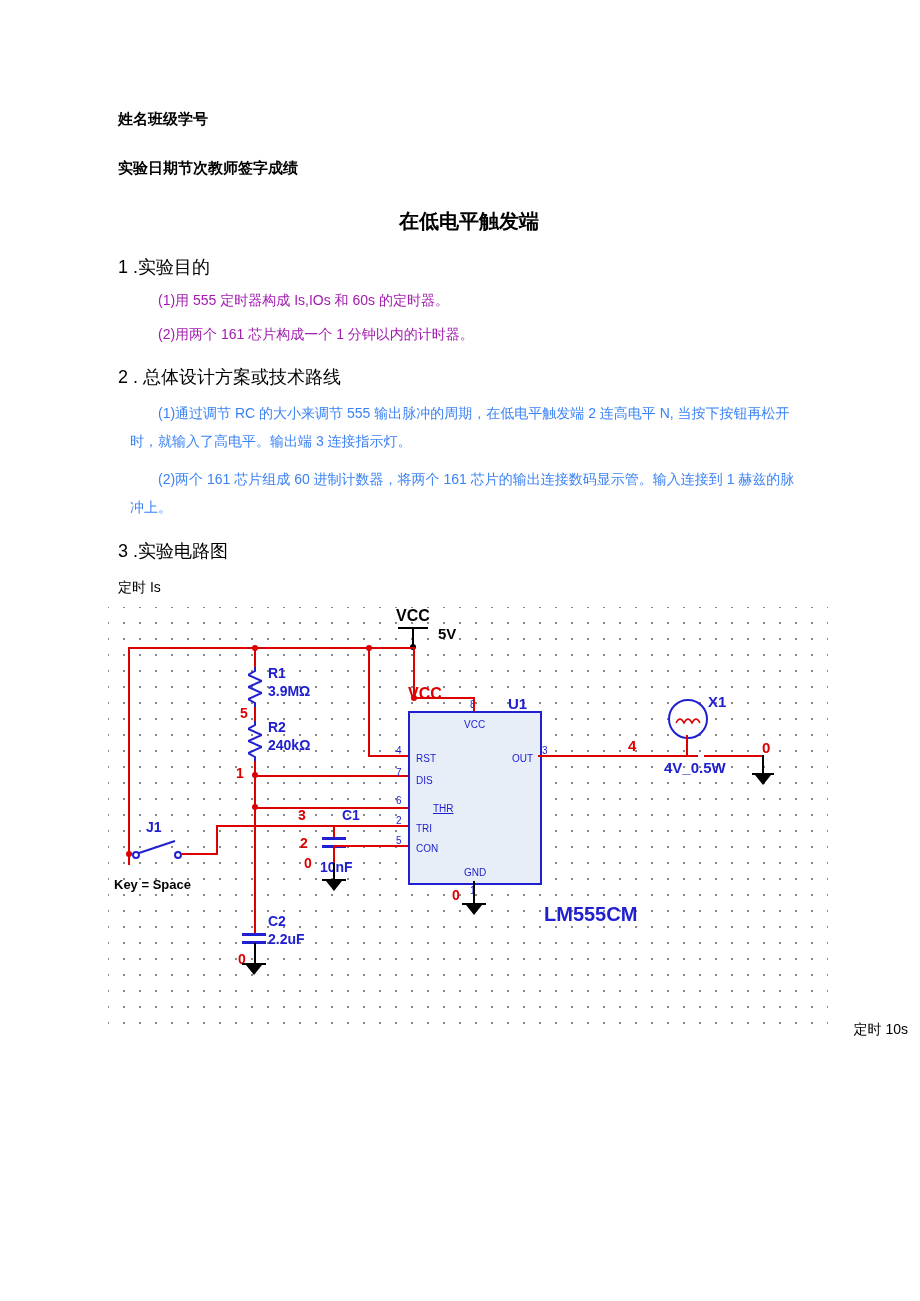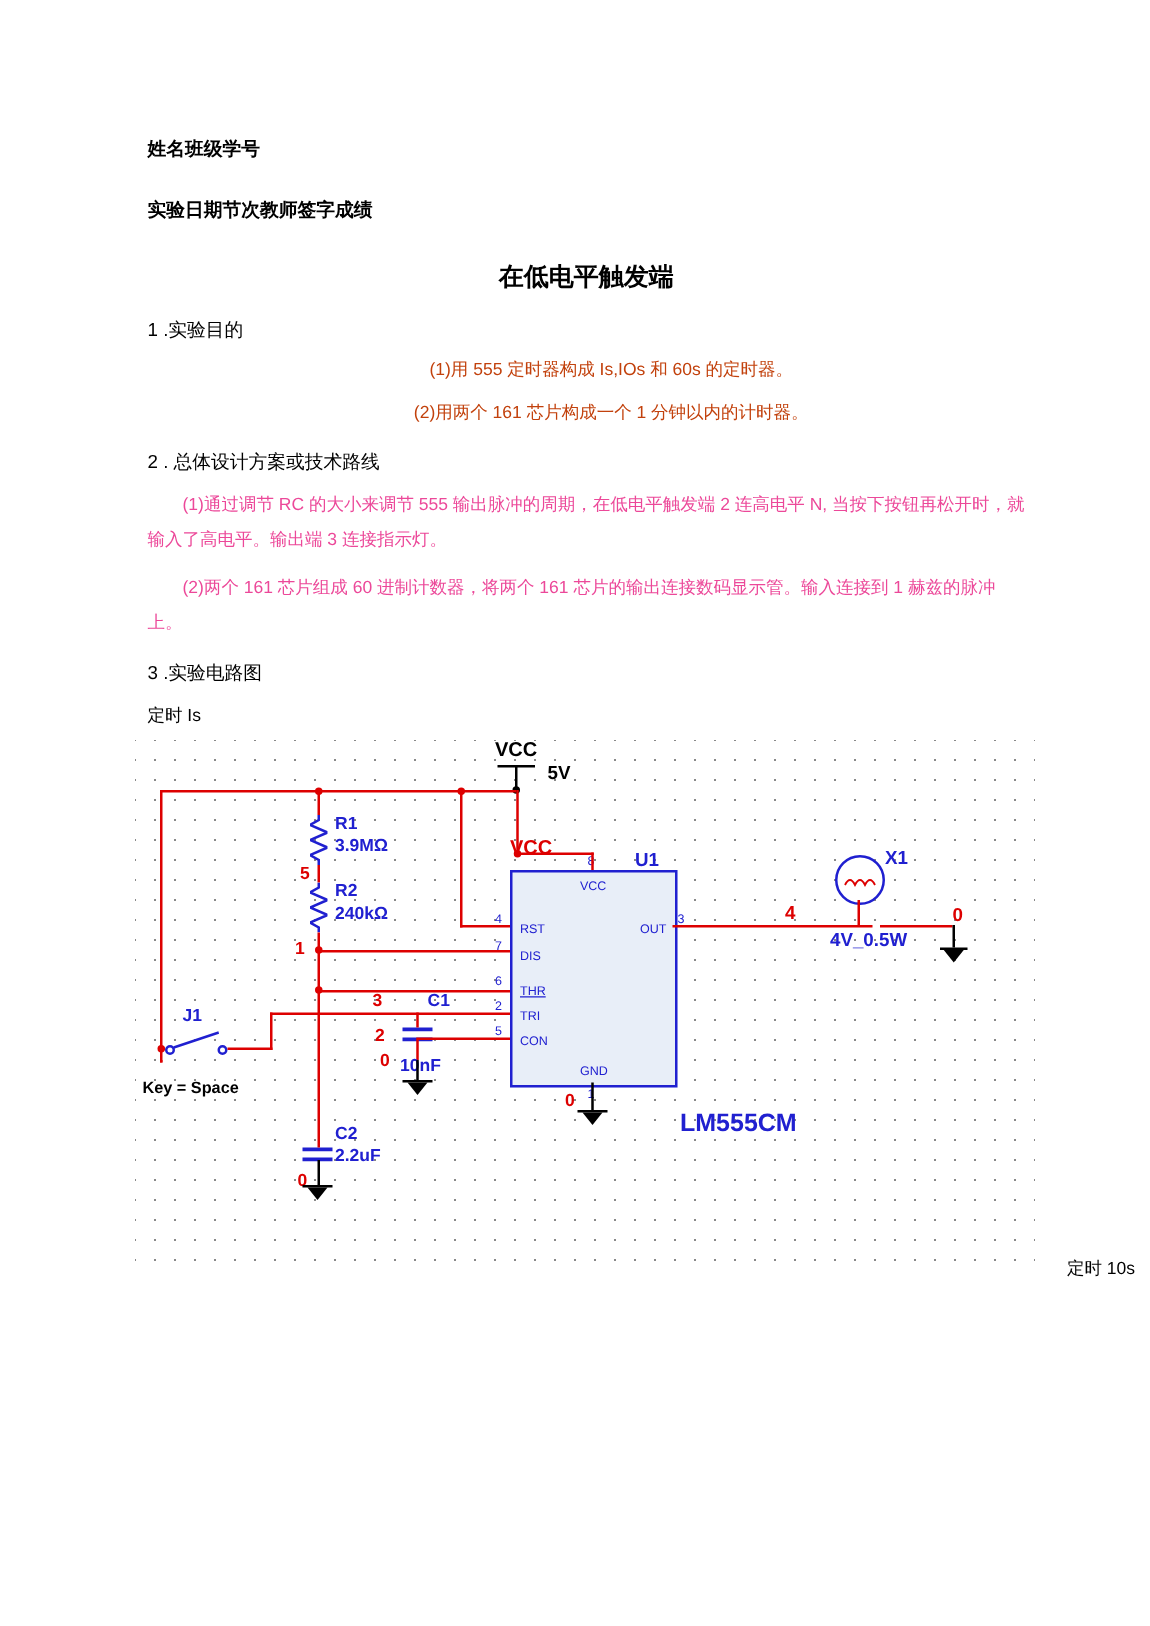--- a/index.html
+++ b/index.html
@@ -19,35 +19,34 @@
     margin-bottom: 30px;
   }
   .title {
     text-align: center;
     font-size: 20px;
     font-weight: bold;
     color: #000;
     margin: 20px 0 20px 0;
   }
   .section-num {
-    font-size: 15px;
+    font-size: 18px;
     color: #000;
     margin: 18px 0 10px 0;
   }
   .sub-item {
     font-size: 14px;
-    color: #c2410c;
+    color: #a21caf;
     margin: 10px 0 10px 40px;
     line-height: 1.7;
-    text-align: center;
   }
   .body-text {
     font-size: 14px;
-    color: #ec4899;
-    margin: 10px 0;
+    color: #3b82f6;
+    margin: 10px 12px;
     line-height: 2.0;
     text-indent: 2em;
   }
   .label-text {
     font-size: 14px;
     color: #000;
     margin: 16px 0 10px 0;
   }
   .diagram-wrap {
     position: relative;
@@ -166,21 +165,21 @@
     <div class="wire" style="left:146px; top:200px; width:154px; height:2px;"></div>
     <div class="node" style="left:147px; top:200px;"></div>
 
     <div class="chip" style="left:300px; top:104px; width:130px; height:170px;"></div>
     <div class="txt txt-blue" style="left:400px; top:88px; font-size:15px;">U1</div>
     <div class="txt txt-blue" style="left:436px; top:280px; font-size:20px;margin-top:16px;">LM555CM</div>
 
     <div class="pin-lbl" style="left:356px; top:112px;">VCC</div>
     <div class="pin-lbl" style="left:308px; top:146px;">RST</div>
     <div class="pin-lbl" style="left:308px; top:168px;">DIS</div>
-    <div class="pin-lbl" style="left:308px; top:196px;text-decoration:underline;">THR</div>
+    <div class="pin-lbl" style="left:325px; top:196px;text-decoration:underline;">THR</div>
     <div class="pin-lbl" style="left:308px; top:216px;">TRI</div>
     <div class="pin-lbl" style="left:308px; top:236px;">CON</div>
     <div class="pin-lbl" style="left:356px; top:260px;">GND</div>
     <div class="pin-lbl" style="left:404px; top:146px;">OUT</div>
 
     <div class="pin-num" style="left:362px; top:92px;">8</div>
     <div class="pin-num" style="left:288px; top:138px;">4</div>
     <div class="pin-num" style="left:288px; top:160px;">7</div>
     <div class="pin-num" style="left:288px; top:188px;">6</div>
     <div class="pin-num" style="left:288px; top:208px;">2</div>

